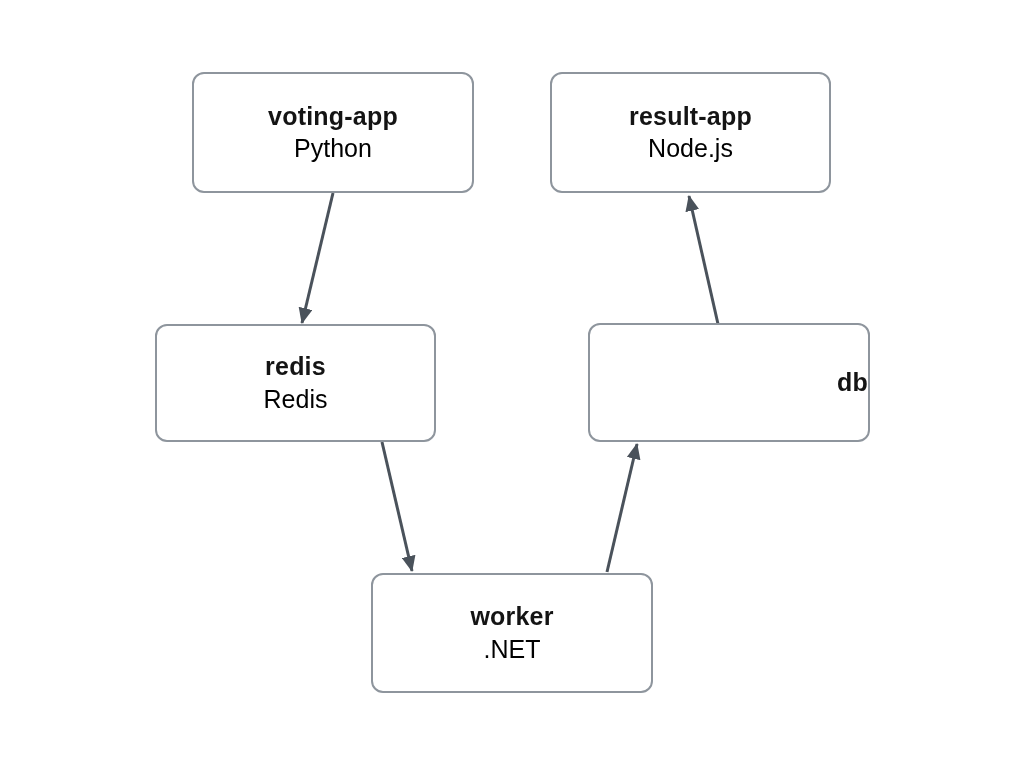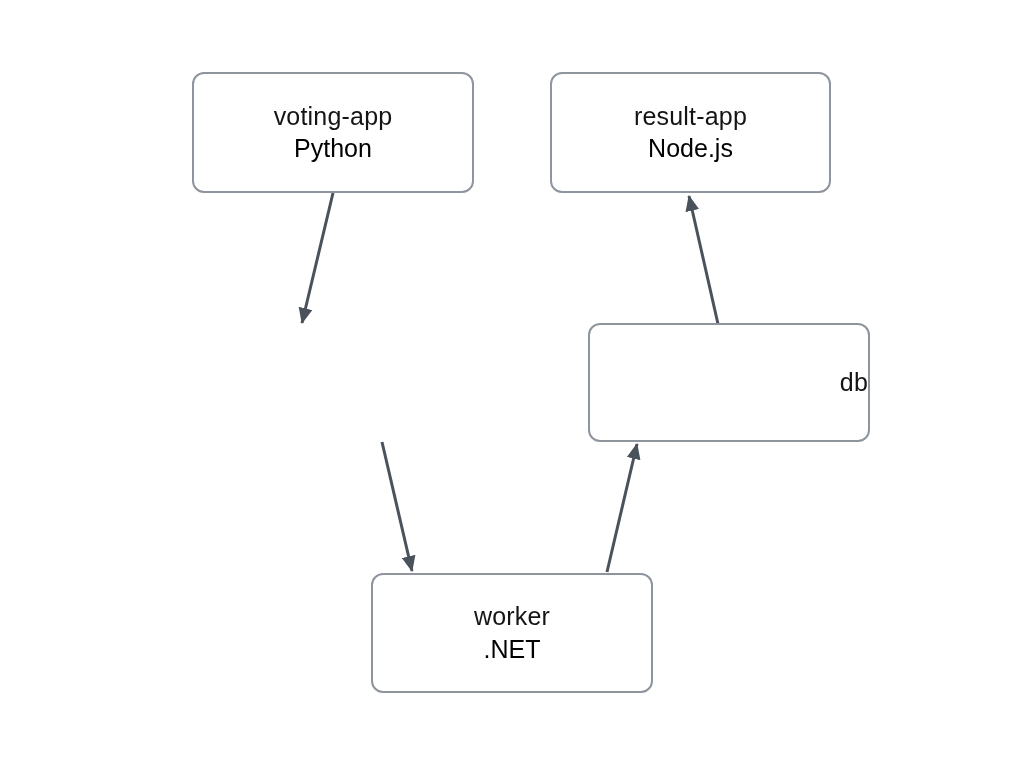--- a/index.html
+++ b/index.html
@@ -29,21 +29,21 @@
     border-radius: 12px;
     display: flex;
     flex-direction: column;
     align-items: center;
     justify-content: center;
     gap: 5px;
     text-align: center;
   }
   .node-title {
     font-size: 25px;
-    font-weight: 400;
+    font-weight: 700;
     color: #141414;
     line-height: 1.1;
     letter-spacing: 0.2px;
   }
   .node-subtitle {
     font-size: 25px;
     font-weight: 400;
     color: #000000;
     line-height: 1.1;
   }
@@ -68,20 +68,24 @@
   <div class="node" style="left:192px; top:72px; width:282px; height:121px;">
     <div class="node-title">voting-app</div>
     <div class="node-subtitle">Python</div>
   </div>
 
   <div class="node" style="left:550px; top:72px; width:281px; height:121px;">
     <div class="node-title">result-app</div>
     <div class="node-subtitle">Node.js</div>
   </div>
 
+  <div class="node" style="left:155px; top:324px; width:281px; height:118px;">
+    <div class="node-title">redis</div>
+    <div class="node-subtitle">Redis</div>
+  </div>
 
   <div class="node" style="left:588px; top:323px; width:282px; height:119px;align-items:flex-end;">
     <div class="node-title">db</div>
   </div>
 
   <div class="node" style="left:371px; top:573px; width:282px; height:120px;">
     <div class="node-title">worker</div>
     <div class="node-subtitle">.NET</div>
   </div>
 

